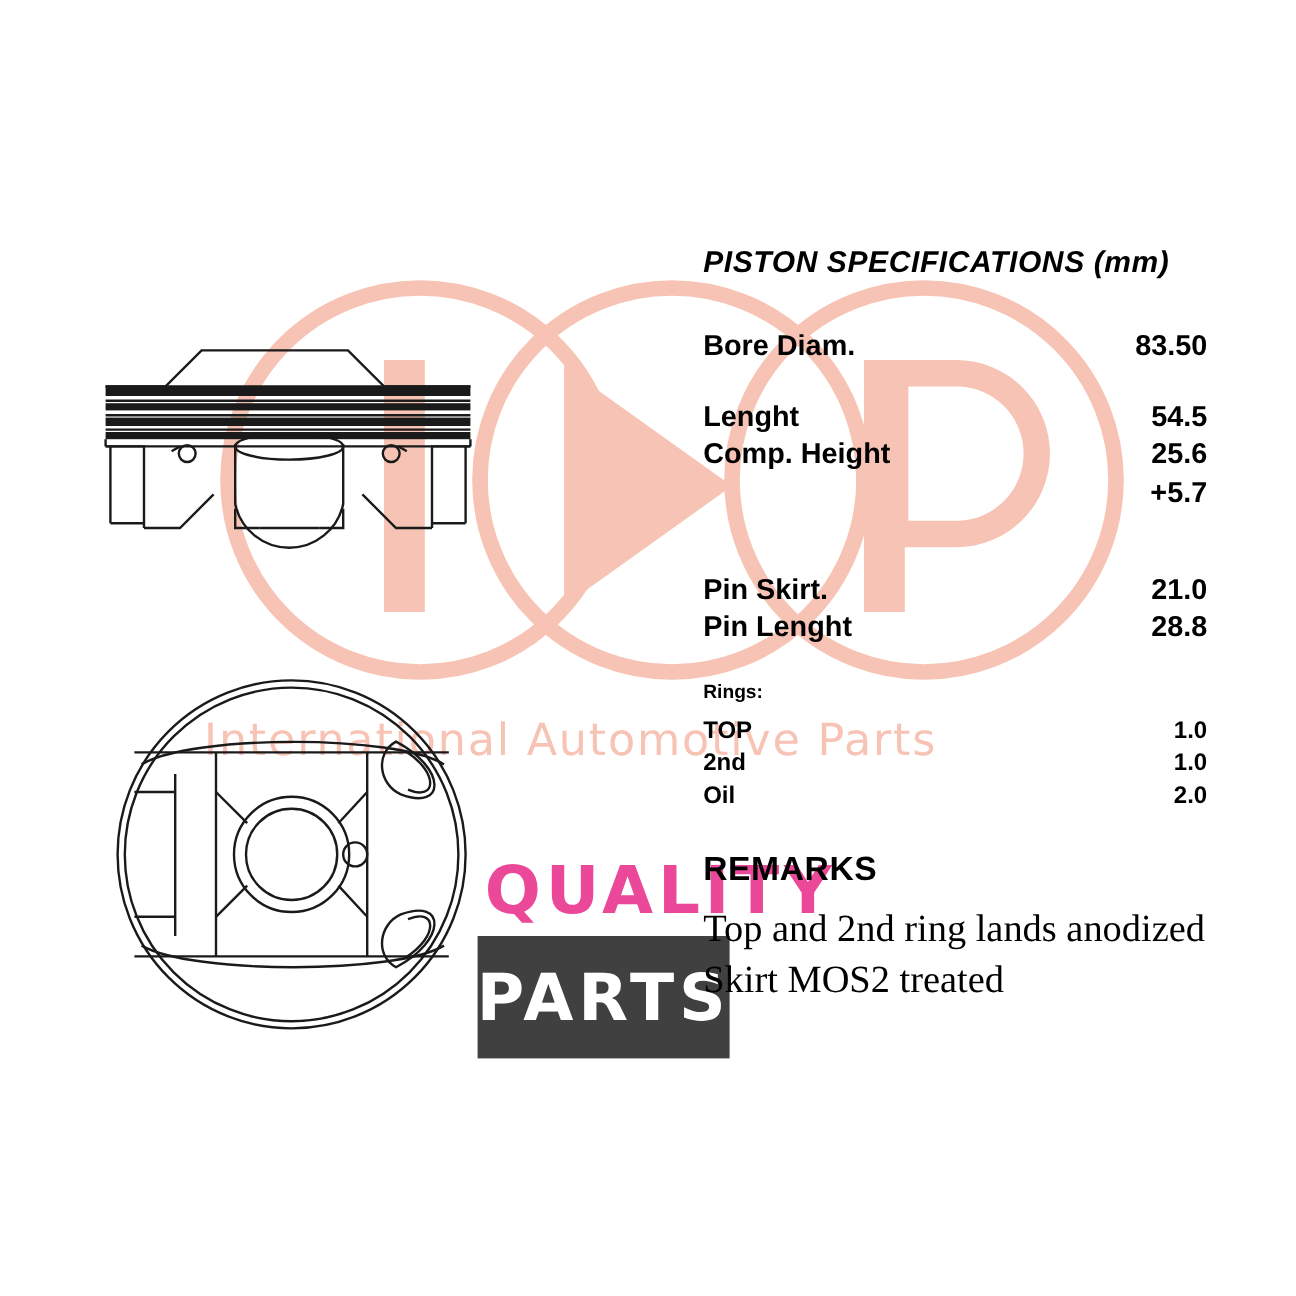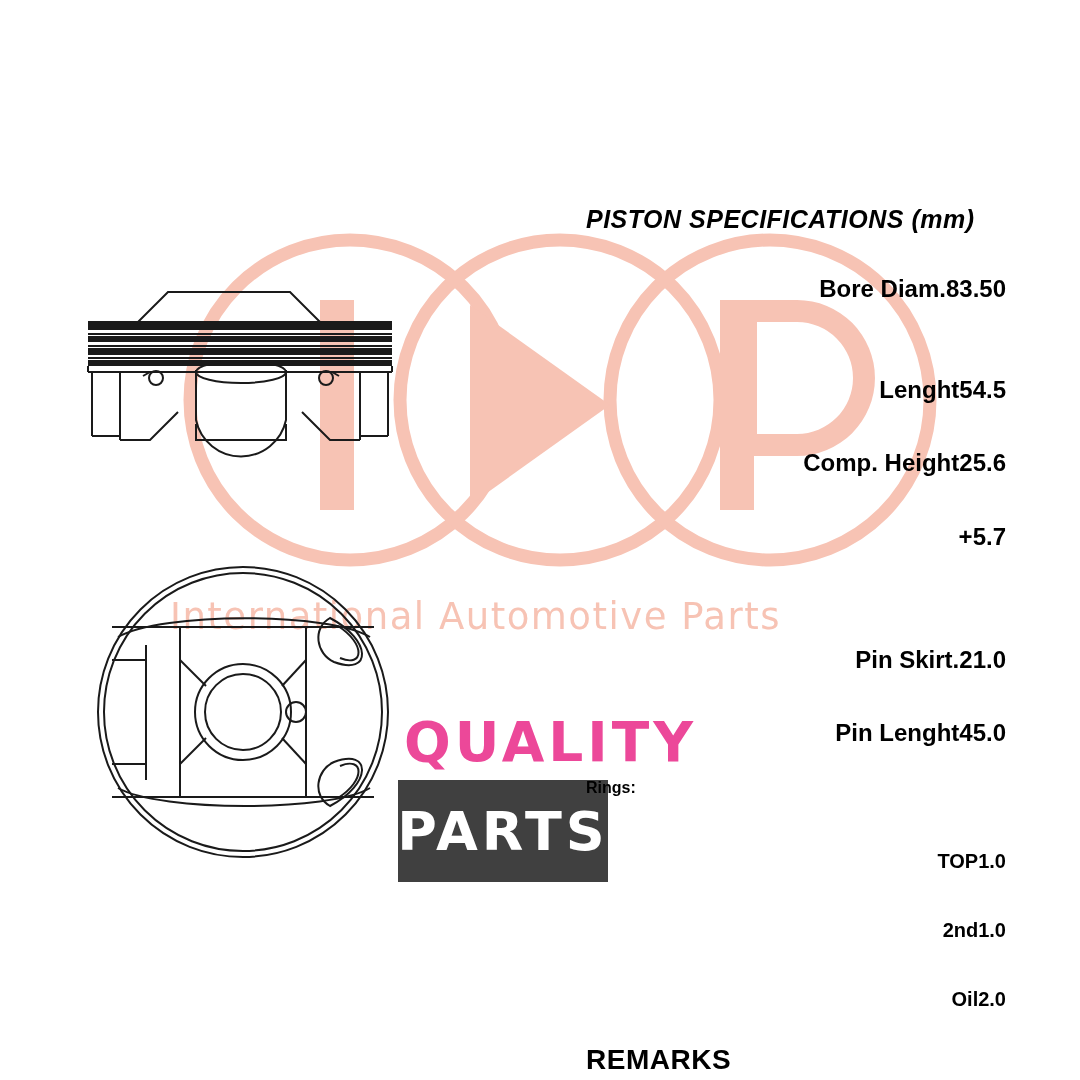--- a/index.html
+++ b/index.html
@@ -86,26 +86,25 @@
   .spec-title {
     font-size: 25px;
     font-weight: bold;
     font-style: italic;
     letter-spacing: 0.5px;
     margin: 0 0 42px 0;
     white-space: nowrap;
   }
   .spec-row {
     display: flex;
-    justify-content: flex-end;
+    justify-content: space-between;
     align-items: baseline;
     font-size: 24px;
     font-weight: bold;
     line-height: 1.05;
-    margin-top: 42px;
   }
   .spec-row .label { text-align: left; }
   .spec-row .value { text-align: right; }
   .gap-lg { height: 34px; }
   .gap-md { height: 22px; }
   .gap-sm { height: 12px; }
   .gap-xs { height: 6px; }
   .spec-row.sub { font-size: 20px; font-weight: bold; }
   .rings-head { font-size: 16px; font-weight: bold; }
   .remarks-head {
@@ -254,21 +253,21 @@
 
     <div class="spec-row">
       <span class="label">Pin Skirt.</span>
       <span class="value">21.0</span>
     </div>
 
     <div class="gap-xs"></div>
 
     <div class="spec-row">
       <span class="label">Pin Lenght</span>
-      <span class="value">45.0</span>
+      <span class="value">28.8</span>
     </div>
 
     <div class="gap-lg"></div>
 
     <div class="rings-head">Rings:</div>
 
     <div class="gap-sm"></div>
 
     <div class="spec-row sub">
       <span class="label">TOP</span>

